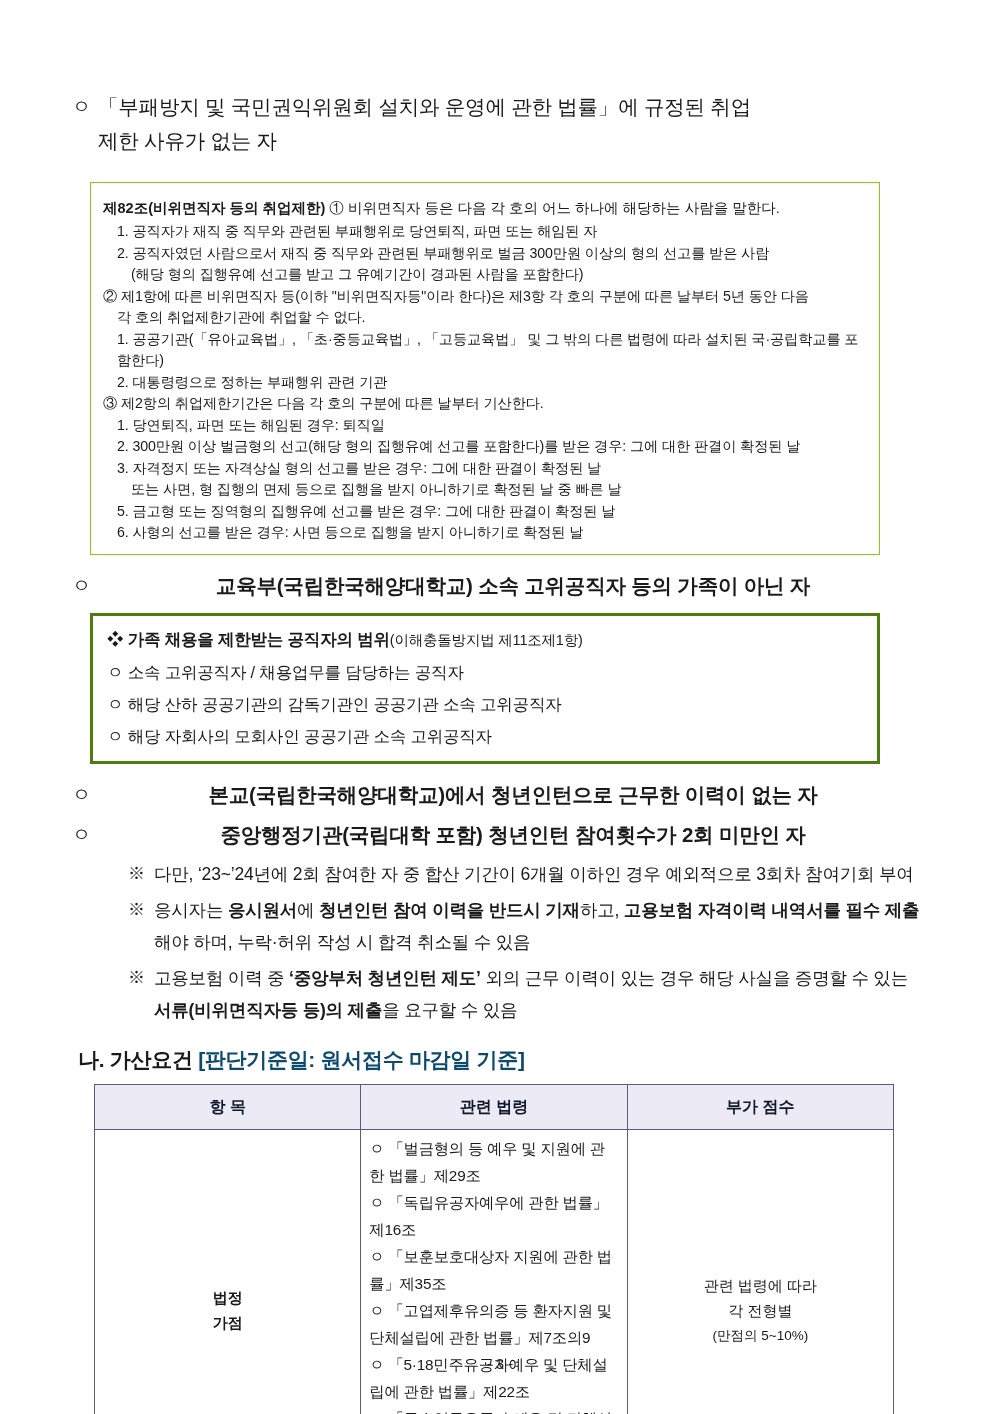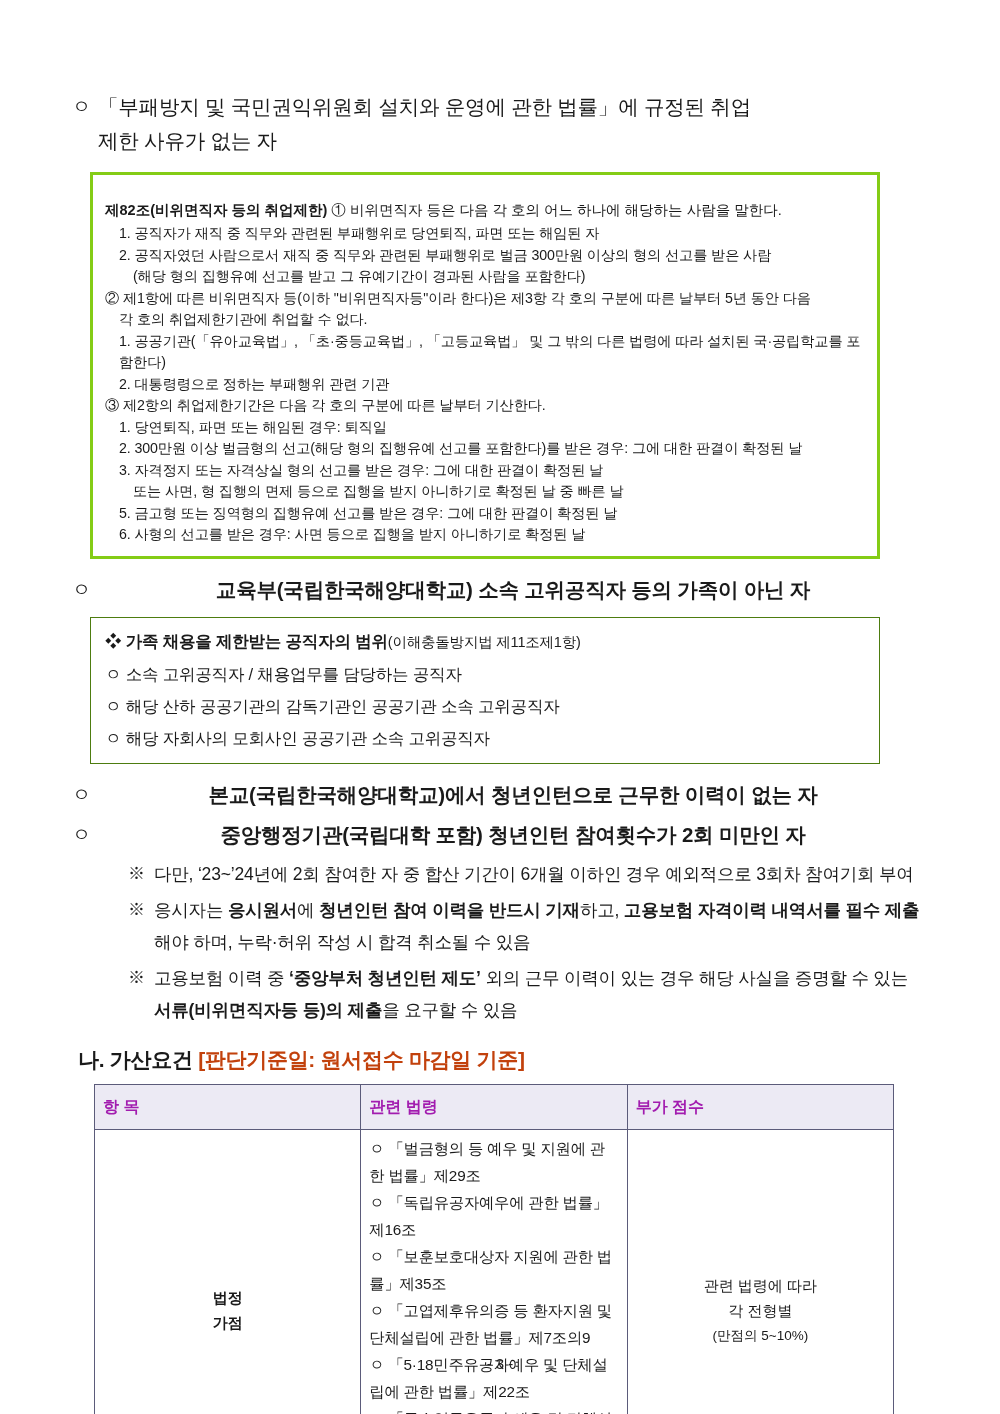--- a/index.html
+++ b/index.html
@@ -41,23 +41,23 @@
     line-height: 34px;
     letter-spacing: -0.2px;
   }
   .bullet-text.bold {
     font-weight: bold;
     text-align: center;
   }
 
   
   .law-box {
-    border: 3px solid #84cc16;
-    padding: 24px 12px 10px 12px;
-    margin: 14px 0 14px 18px;
+    border: 1px solid #84cc16;
+    padding: 14px 12px 10px 12px;
+    margin: 24px 0 14px 18px;
     width: 790px;
     box-sizing: border-box;
     background: #ffffff;
   }
   .law-box .lb-title {
     font-size: 14.5px;
     font-weight: bold;
     line-height: 22px;
     margin-bottom: 2px;
   }
@@ -67,21 +67,21 @@
   .law-box p {
     margin: 0;
     font-size: 14.2px;
     line-height: 21.5px;
     letter-spacing: -0.1px;
   }
   .law-box p.ind1 { padding-left: 14px; }
   .law-box p.ind2 { padding-left: 28px; }
 
   .family-box {
-    border: 1px solid #4d7c0f;
+    border: 3px solid #4d7c0f;
     padding: 10px 14px 12px 14px;
     margin: 10px 0 14px 18px;
     width: 790px;
     box-sizing: border-box;
   }
   .family-box p {
     margin: 0 0 6px 0;
     font-size: 16.5px;
     line-height: 26px;
     letter-spacing: -0.2px;
@@ -113,43 +113,43 @@
   .note-text b { font-weight: bold; }
 
   
   .section-head {
     font-size: 21px;
     font-weight: bold;
     margin: 20px 0 10px 6px;
     letter-spacing: -0.3px;
   }
   .section-head .crit {
-    color: #c2410c;
+    color: #0c4a6e;
   }
 
   
   table.points {
     border-collapse: collapse;
     margin: 4px 0 0 22px;
     width: 800px;
     table-layout: fixed;
   }
   table.points th, table.points td {
     border: 1px solid #5b5b7a;
     padding: 5px 8px;
     vertical-align: middle;
     font-size: 15px;
     line-height: 25px;
   }
   table.points thead th {
     background: #eceaf4;
     font-weight: bold;
-    text-align: left;
+    text-align: center;
     font-size: 16px;
-    color: #a21caf;
+    color: #0f172a;
     height: 34px;
   }
   td.cat {
     text-align: center;
     font-weight: bold;
     font-size: 16.5px;
     width: 96px;
     line-height: 28px;
   }
   td.laws {

